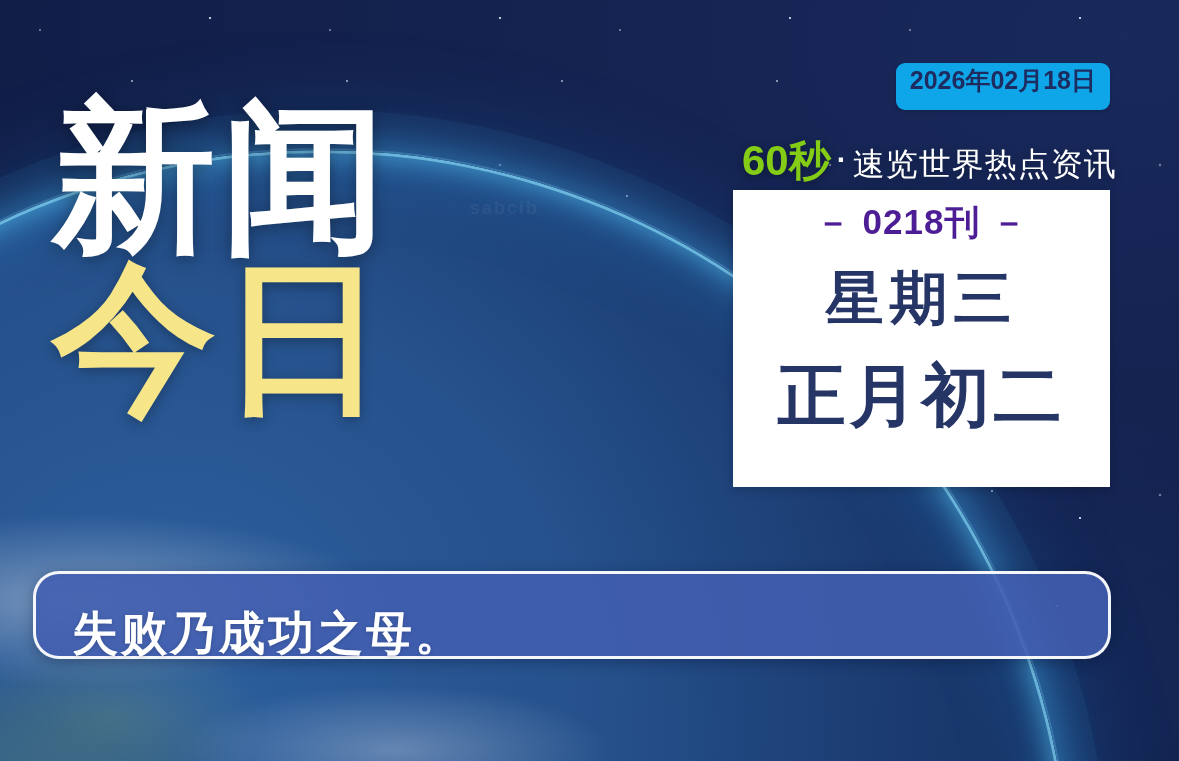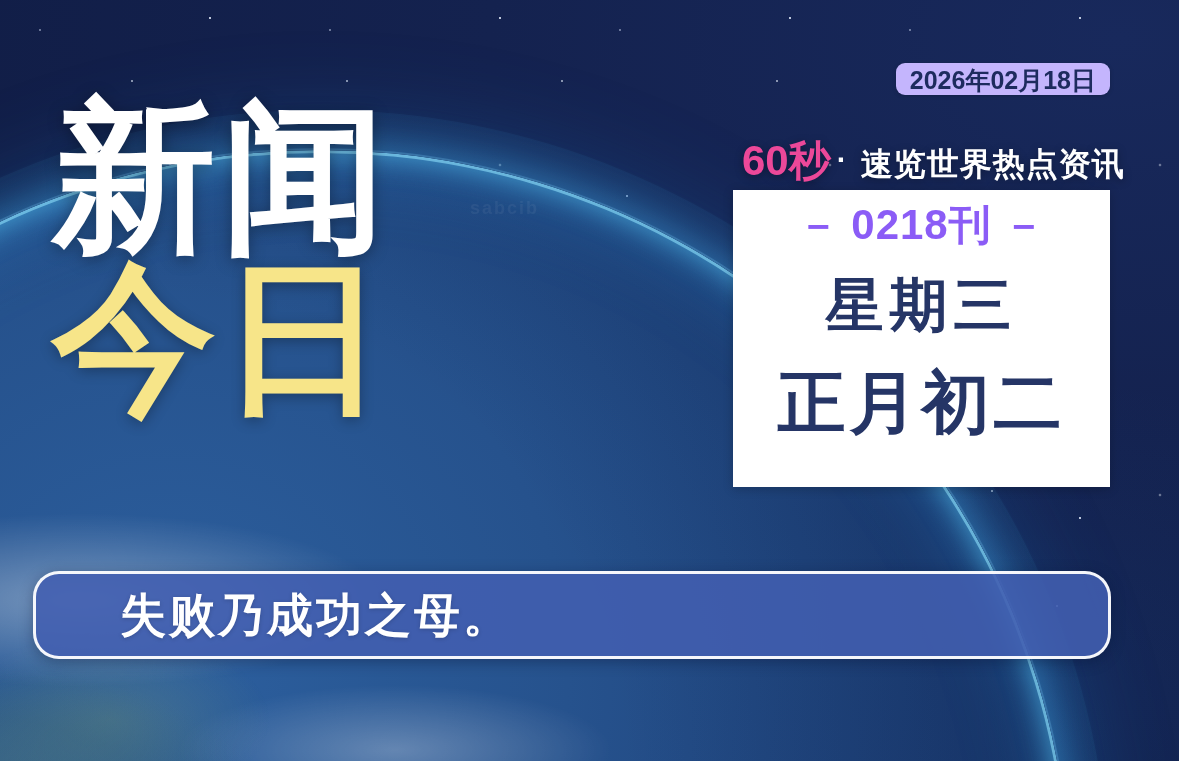--- a/index.html
+++ b/index.html
@@ -162,26 +162,26 @@
     font-weight: 700;
     letter-spacing: 2px;
     color: rgba(255,255,255,0.055);
   }
 
   
   .date-badge {
     position: absolute;
     right: 69px;
     top: 63px;
-    background: #c4b5fd;
+    background: #0ea5e9;
     color: #1d2b5e;
     font-size: 25px;
     font-weight: 700;
     letter-spacing: 0px;
-    padding: 5px 14px 2px;
+    padding: 5px 14px 17px;
     border-radius: 9px;
     line-height: 1;
     white-space: nowrap;
     box-shadow: 0 1px 4px rgba(0,0,0,0.18);
   }
 
   
   .title-block {
     position: absolute;
     left: 52px;
@@ -208,61 +208,60 @@
   .tagline {
     position: absolute;
     left: 742px;
     top: 140px;
     white-space: nowrap;
     line-height: 1;
   }
   .tagline .sec {
     font-size: 42px;
     font-weight: 900;
-    color: #ec4899;
+    color: #84cc16;
     letter-spacing: 0px;
     text-shadow: 0 2px 8px rgba(0,0,0,0.35);
     text-align: right;
   }
   .tagline .dot {
     font-size: 30px;
     font-weight: 900;
     color: #ffffff;
     padding: 0 6px;
     vertical-align: 5px;
   }
   .tagline .desc {
     font-size: 32px;
-    font-weight: 700;
+    font-weight: 400;
     color: #ffffff;
     letter-spacing: 1px;
     text-shadow: 0 2px 8px rgba(0,0,0,0.35);
-    margin-left: 8px;
   }
 
   
   .info-card {
     position: absolute;
     left: 733px;
     top: 190px;
     width: 377px;
     height: 297px;
     background: #ffffff;
     display: flex;
     flex-direction: column;
     align-items: center;
     justify-content: flex-start;
     padding-top: 14px;
     box-sizing: border-box;
     box-shadow: 0 2px 10px rgba(0,0,0,0.20);
   }
   .issue-row {
-    font-size: 42px;
+    font-size: 35px;
     font-weight: 800;
-    color: #8b5cf6;
+    color: #4c1d95;
     letter-spacing: 1px;
     line-height: 1;
     white-space: nowrap;
   }
   .issue-row .dash {
     font-weight: 700;
     padding: 0 11px;
   }
   .weekday {
     font-size: 58px;
@@ -288,23 +287,22 @@
     position: absolute;
     left: 33px;
     top: 571px;
     width: 1078px;
     height: 88px;
     box-sizing: border-box;
     background: rgba(66,94,176,0.88);
     border: 3px solid rgba(255,255,255,0.95);
     border-radius: 26px;
     display: flex;
-    align-items: center;
+    align-items: flex-end;
     box-shadow: 0 3px 14px rgba(5,15,45,0.35);
-    padding-left: 48px;
   }
   .quote-text {
     color: #ffffff;
     font-size: 46px;
     font-weight: 700;
     letter-spacing: 3px;
     padding-left: 36px;
     line-height: 1;
     white-space: nowrap;
     text-shadow: 0 1px 4px rgba(0,0,0,0.18);

